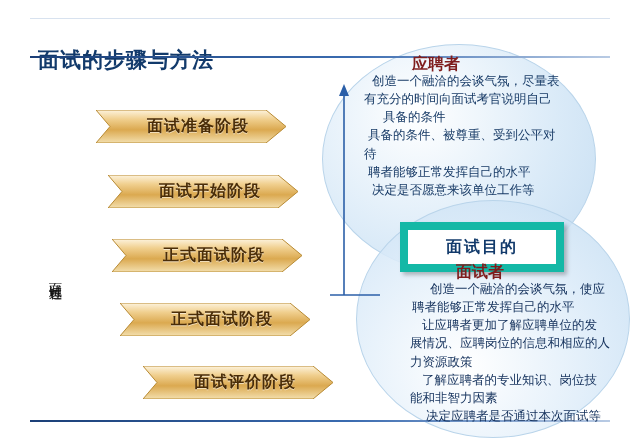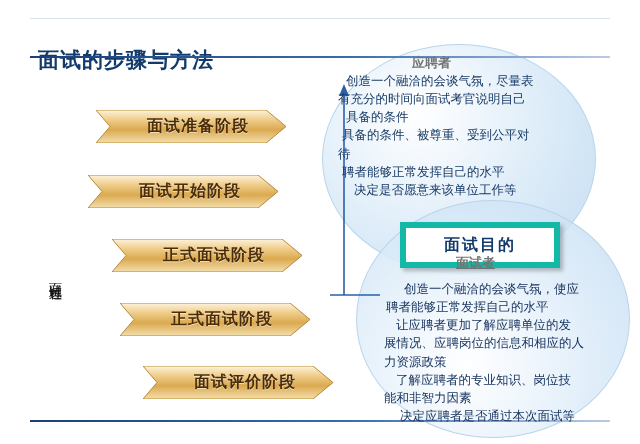--- a/index.html
+++ b/index.html
@@ -71,32 +71,32 @@
     background:radial-gradient(circle at 35% 30%, rgba(255,255,255,.95), rgba(214,232,247,.92) 60%, rgba(190,217,240,.9) 100%);
     border:1px solid #b9d4ea;
   }
   .c-bottom{
     left:356px;top:200px;width:272px;height:236px;
     background:radial-gradient(circle at 40% 70%, rgba(255,255,255,.9), rgba(216,233,248,.85) 60%, rgba(192,219,241,.85) 100%);
     border:1px solid #b9d4ea;
   }
 
   .head{
-    position:absolute;font-size:13px;font-weight:bold;color:#737373;
+    position:absolute;font-size:16px;font-weight:bold;color:#7f1d1d;
     white-space:nowrap;
   }
   .ptxt{
-    position:absolute;font-size:12.5px;color:#173a66;line-height:1.45;
+    position:absolute;font-size:12.5px;color:#173a66;line-height:1.45;padding-left:26px;
   }
   .ptxt.dark{color:#14315c;}
 
   .center-box{
     position:absolute;left:400px;top:222px;width:148px;height:34px;
     background:#ffffff;
-    border:6px solid #14b8a6;
+    border:8px solid #14b8a6;
     box-shadow:3px 3px 4px rgba(0,0,0,.25);
     display:flex;align-items:center;justify-content:center;
     font-size:16px;font-weight:bold;color:#123a6b;
     letter-spacing:2px;
   }
   svg{display:block;}
 </style>
 </head>
 <body>
 
@@ -134,21 +134,21 @@
           <stop offset="28%" stop-color="#f0cf8e"></stop>
           <stop offset="60%" stop-color="#dba950"></stop>
           <stop offset="100%" stop-color="#f3dfae"></stop>
         </linearGradient>
       </defs>
       <polygon points="0,0 170,0 190,16.5 170,33 0,33 14,16.5" fill="url(#g1)" stroke="#b88a33" stroke-width="1"></polygon>
     </svg>
     <div class="lbl">面试准备阶段</div>
   </div>
 
-  <div class="chev" style="left:88px;top:175px;width:190px;">
+  <div class="chev" style="left:108px;top:175px;width:190px;">
     <svg width="190" height="33" viewBox="0 0 190 33">
       <polygon points="0,0 170,0 190,16.5 170,33 0,33 14,16.5" fill="url(#g1)" stroke="#b88a33" stroke-width="1"></polygon>
     </svg>
     <div class="lbl">面试开始阶段</div>
   </div>
 
   <div class="chev" style="left:112px;top:239px;width:190px;">
     <svg width="190" height="33" viewBox="0 0 190 33">
       <polygon points="0,0 170,0 190,16.5 170,33 0,33 14,16.5" fill="url(#g1)" stroke="#b88a33" stroke-width="1"></polygon>
     </svg>
@@ -172,30 +172,30 @@
   <svg style="position:absolute;left:322px;top:80px;" width="60" height="230" viewBox="0 0 60 230">
     <line x1="22" y1="215" x2="22" y2="14" stroke="#2b5fa8" stroke-width="1.6"></line>
     <polygon points="22,4 17,16 27,16" fill="#2b5fa8"></polygon>
     <line x1="8" y1="215" x2="58" y2="215" stroke="#2b5fa8" stroke-width="1.6"></line>
   </svg>
 
   <div class="head" style="left:412px;top:54px;">应聘者</div>
   <div class="ptxt" style="left:346px;top:72px;width:248px;">
     <div>创造一个融洽的会谈气氛，尽量表</div>
     <div style="margin-left:-8px;">有充分的时间向面试考官说明自己</div>
-    <div style="margin-left:0px;">具备的条件</div>
+    <div style="margin-left:11px;">具备的条件</div>
     <div style="margin-left:-4px;">具备的条件、被尊重、受到公平对</div>
     <div style="margin-left:-8px;">待</div>
     <div style="margin-left:-4px;">聘者能够正常发挥自己的水平</div>
-    <div style="margin-left:8px;">决定是否愿意来该单位工作等</div>
+    <div style="margin-left:0;">决定是否愿意来该单位工作等</div>
   </div>
 
   <div class="center-box">面试目的</div>
 
-  <div class="head" style="left:456px;top:254px;text-decoration:underline;">面试者</div>
+  <div class="head" style="left:456px;top:262px;">面试者</div>
   <div class="ptxt dark" style="left:386px;top:280px;width:256px;">
     <div style="margin-left:18px;">创造一个融洽的会谈气氛，使应</div>
     <div style="margin-left:0px;">聘者能够正常发挥自己的水平</div>
     <div style="margin-left:10px;">让应聘者更加了解应聘单位的发</div>
     <div style="margin-left:-2px;">展情况、应聘岗位的信息和相应的人</div>
     <div style="margin-left:-2px;">力资源政策</div>
     <div style="margin-left:10px;">了解应聘者的专业知识、岗位技</div>
     <div style="margin-left:-2px;">能和非智力因素</div>
     <div style="margin-left:14px;">决定应聘者是否通过本次面试等</div>
   </div>

